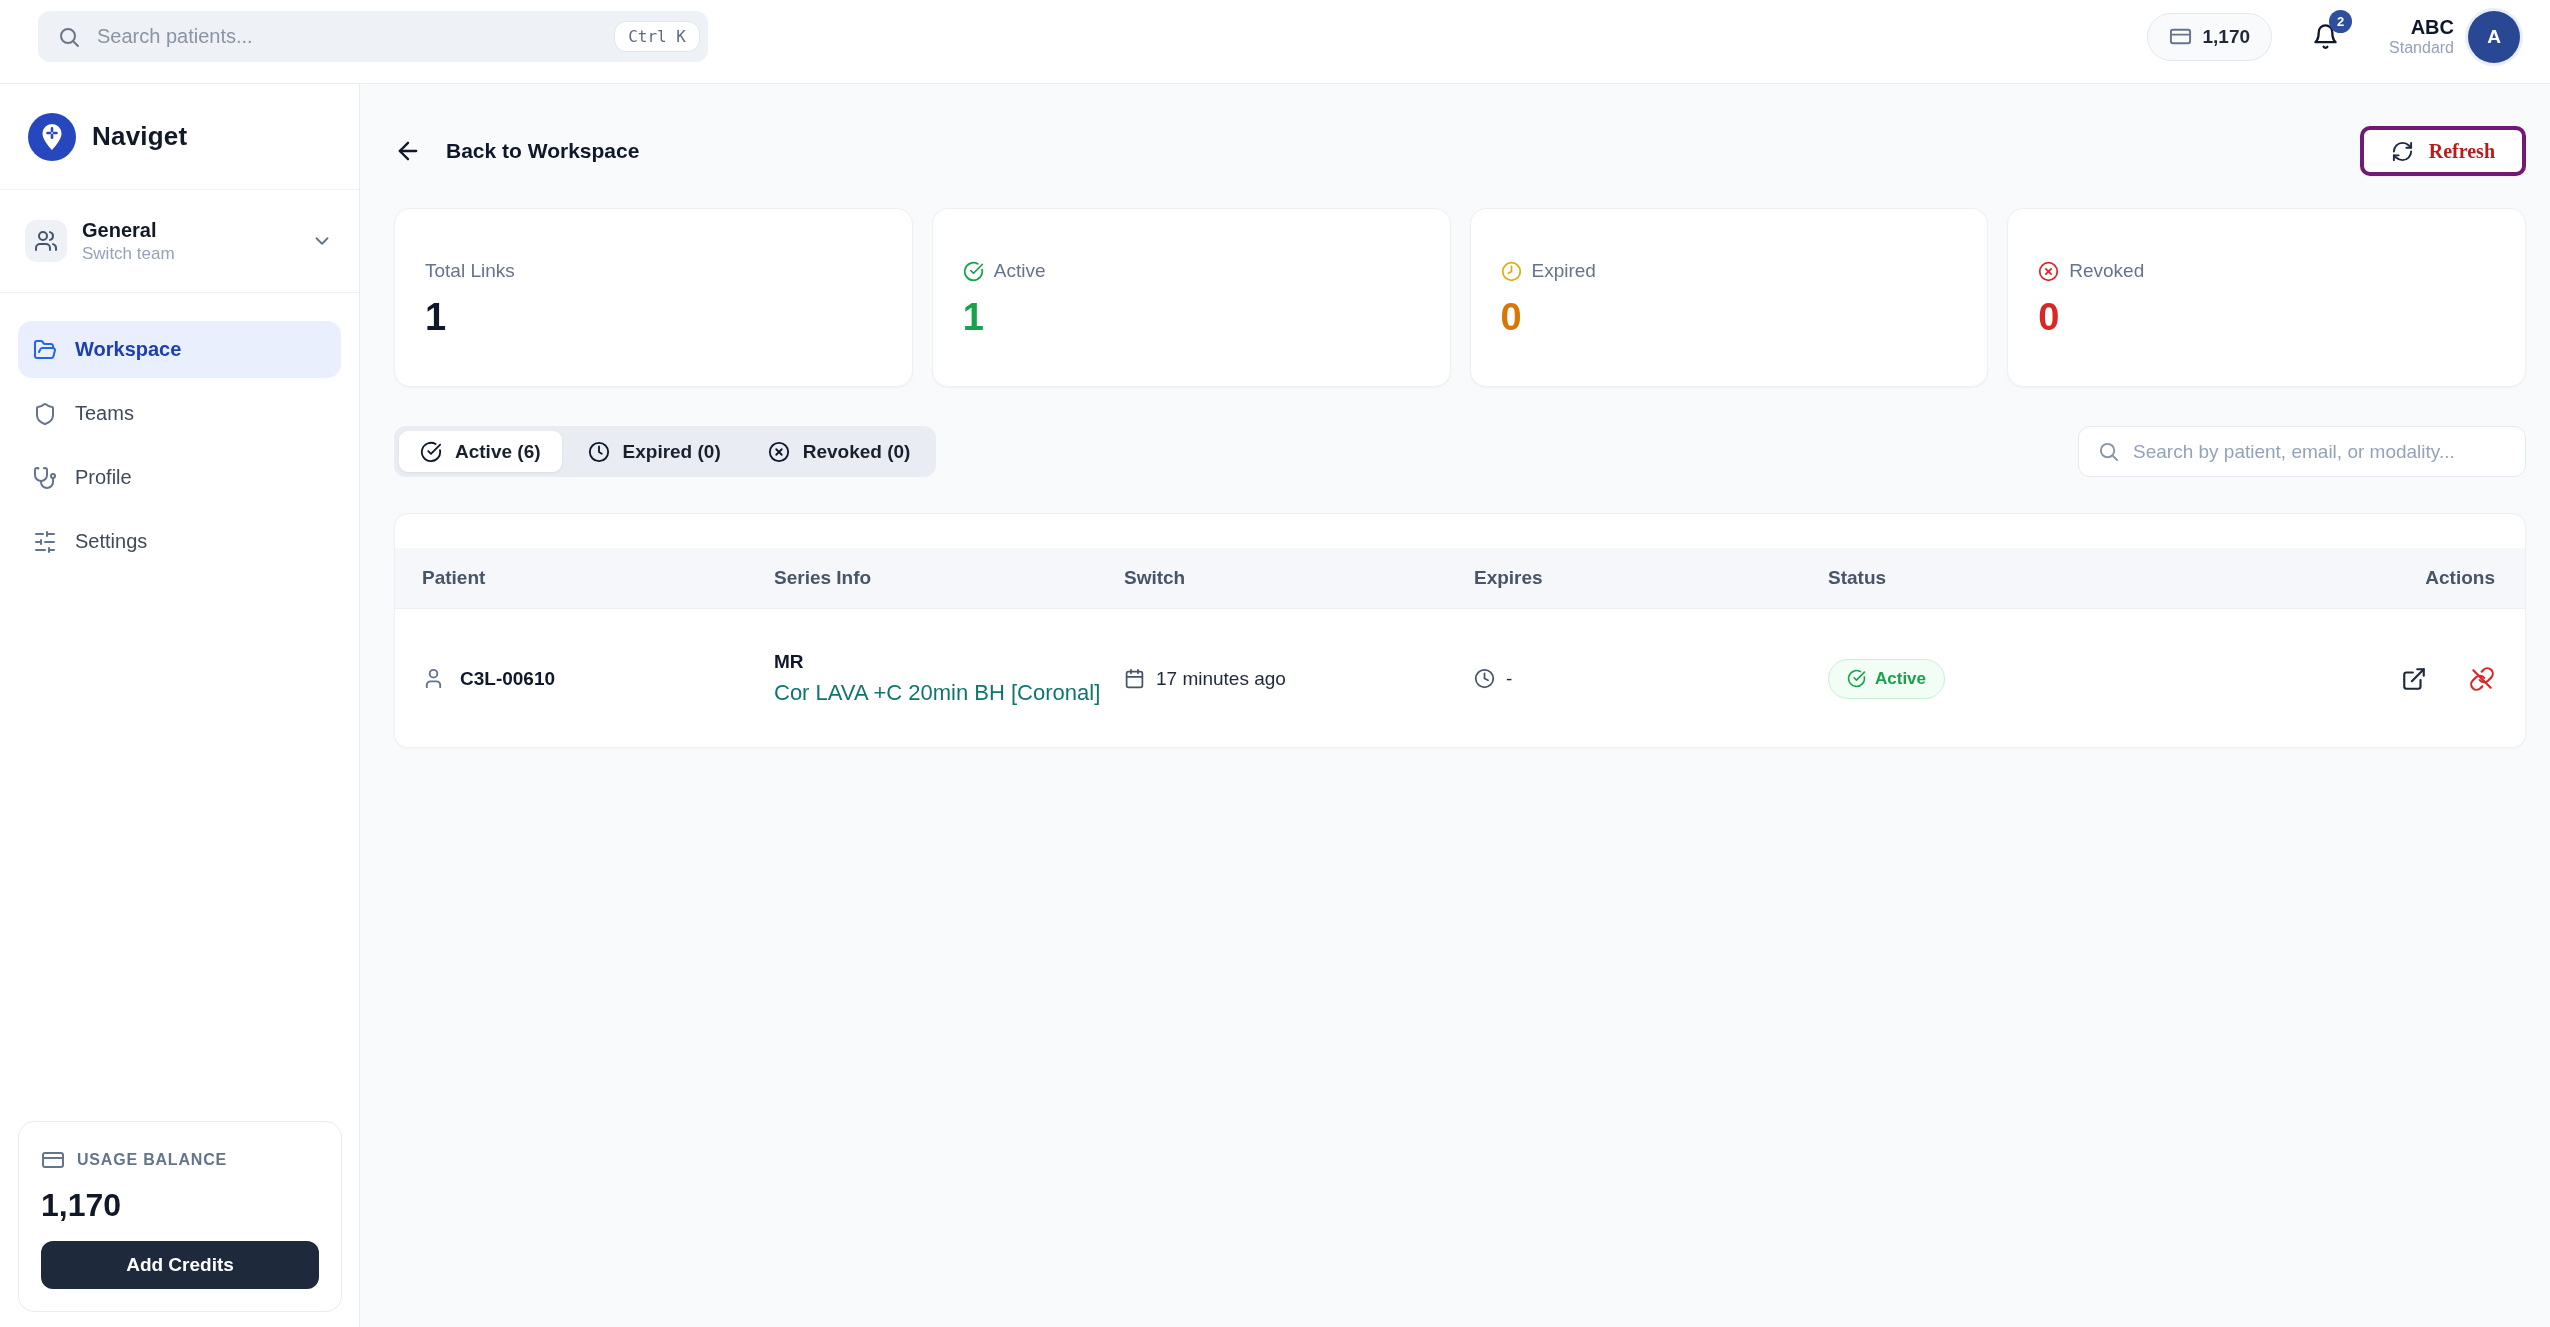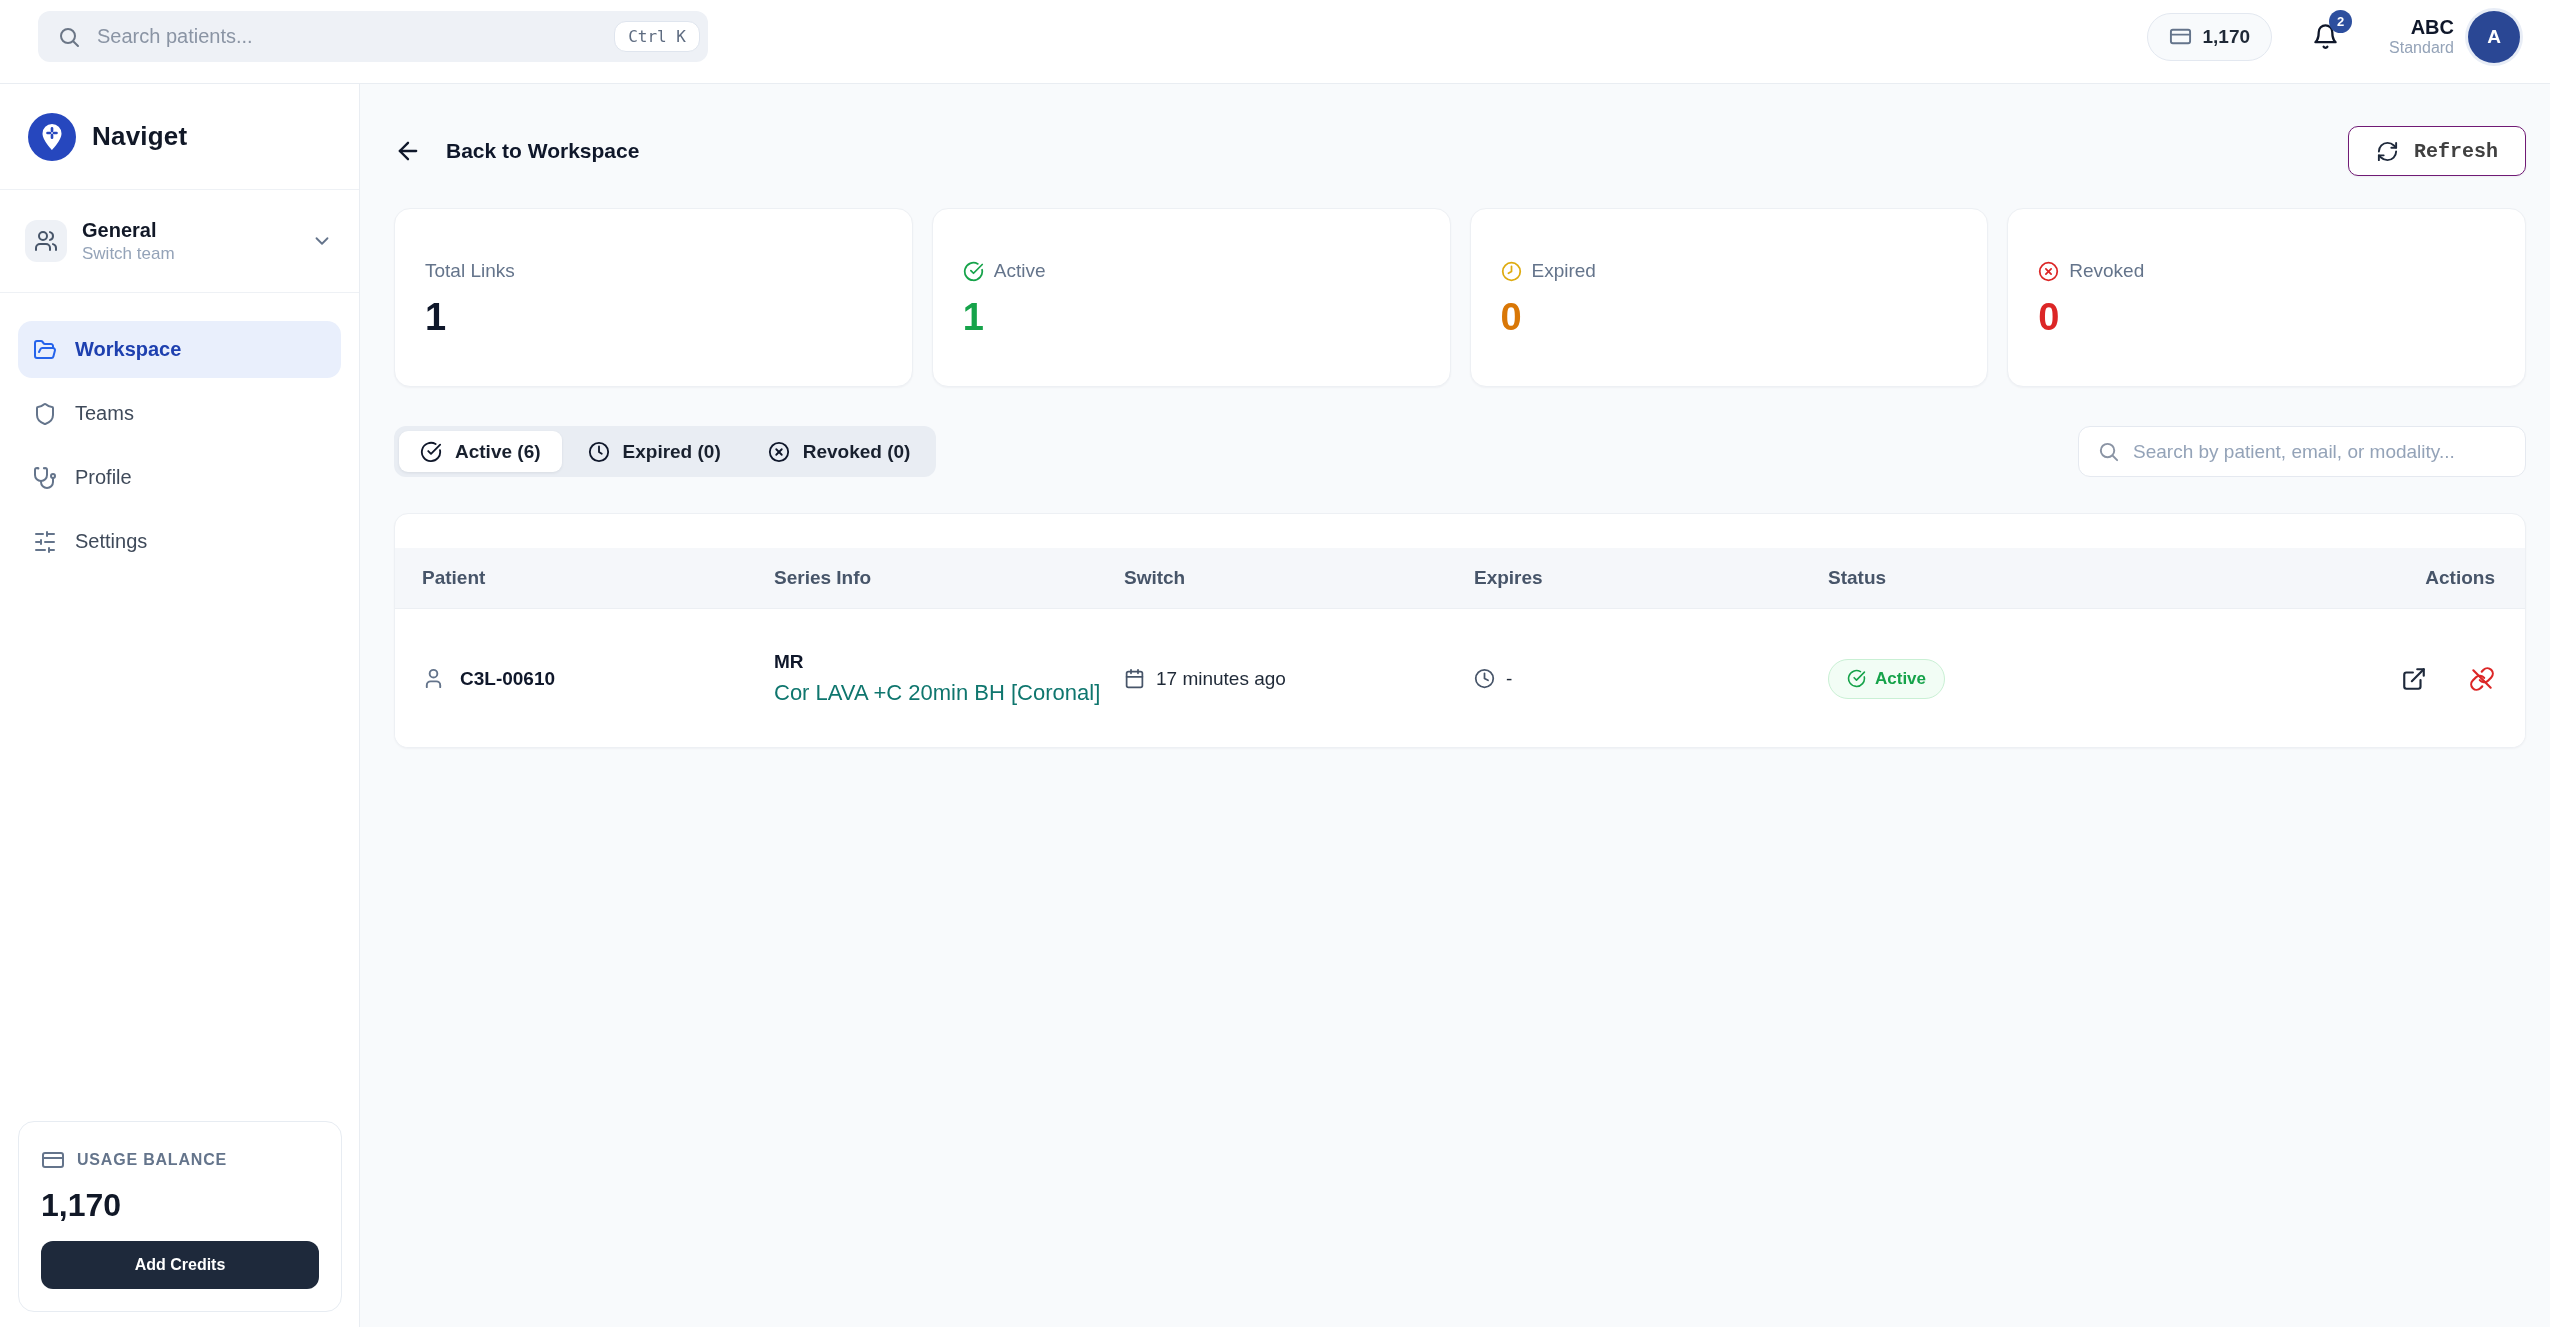--- a/index.html
+++ b/index.html
@@ -34,28 +34,28 @@
   .team-chevron { margin-left:auto; color:#64748b; }
   .nav { padding:28px 18px 0; display:flex; flex-direction:column; gap:7px; }
   .nav-item { height:57px; border-radius:14px; display:flex; align-items:center; gap:18px; padding-left:15px; font-size:20px; color:#3f4a5a; cursor:pointer; }
   .nav-item .nicon { color:#64748b; }
   .nav-item.active { background:#e9effc; color:#1e40af; font-weight:700; }
   .nav-item.active .nicon { color:#2563eb; }
   .usage-card { position:absolute; left:18px; right:17px; bottom:15px; background:#fff; border:1px solid #e7ecf2; border-radius:16px; padding:26px 22px 22px; }
   .usage-label-row { display:flex; align-items:center; gap:12px; color:#64748b; }
   .usage-label { font-size:16px; font-weight:700; letter-spacing:.8px; }
   .usage-value { font-size:32px; font-weight:800; color:#111827; margin-top:15px; }
-  .usage-btn { margin-top:17px; width:100%; height:48px; background:#1e293b; color:#fff; border:none; border-radius:12px; font-size:16px; font-weight:700; font-family:"Liberation Sans", sans-serif; cursor:pointer; display:flex; align-items:center; justify-content:center; }
+  .usage-btn { margin-top:17px; width:100%; height:48px; background:#1e293b; color:#fff; border:none; border-radius:12px; font-size:19px; font-weight:700; font-family:"Liberation Sans", sans-serif; cursor:pointer; display:flex; align-items:center; justify-content:center; }
 
   
   .main { position:absolute; left:360px; top:84px; right:0; bottom:0; background:#f8fafc; }
   .main-header { position:absolute; top:38px; left:34px; right:24px; height:58px; display:flex; align-items:center; }
   .back-link { display:flex; align-items:center; gap:24px; cursor:pointer; }
   .back-label { font-size:21px; font-weight:700; color:#0f172a; }
-  .refresh-btn { margin-left:auto; height:50px; padding:0 27px; background:#fff; border:1px solid #701a75; border-radius:10px; display:flex; align-items:center; gap:15px; font-size:20px; font-weight:600; color:#404040; cursor:pointer; box-shadow:0 1px 2px rgba(16,24,40,.05); font-family:Liberation Mono, monospace; }
+  .refresh-btn { margin-left:auto; height:50px; padding:0 27px; background:#fff; border:4px solid #701a75; border-radius:10px; display:flex; align-items:center; gap:15px; font-size:20px; font-weight:600; color:#b91c1c; cursor:pointer; box-shadow:0 1px 2px rgba(16,24,40,.05); font-family:Liberation Serif, serif; }
 
   .stats { position:absolute; top:124px; left:34px; right:24px; display:grid; grid-template-columns:repeat(4,1fr); gap:19px; }
   .stat-card { height:179px; background:#fff; border:1px solid #edf0f4; border-radius:16px; box-shadow:0 1px 2px rgba(16,24,40,.04); padding:51px 0 0 30px; }
   .stat-label-row { display:flex; align-items:center; gap:10px; color:#64748b; font-size:19px; }
   .stat-value { font-size:38px; font-weight:700; margin-top:14px; color:#0f172a; }
   .stat-card.green .stat-value { color:#16a34a; }
   .stat-card.amber .stat-value { color:#d97706; }
   .stat-card.red .stat-value { color:#dc2626; }
   .i-green { color:#16a34a; } .i-amber { color:#deab10; } .i-red { color:#dc2626; }
 

